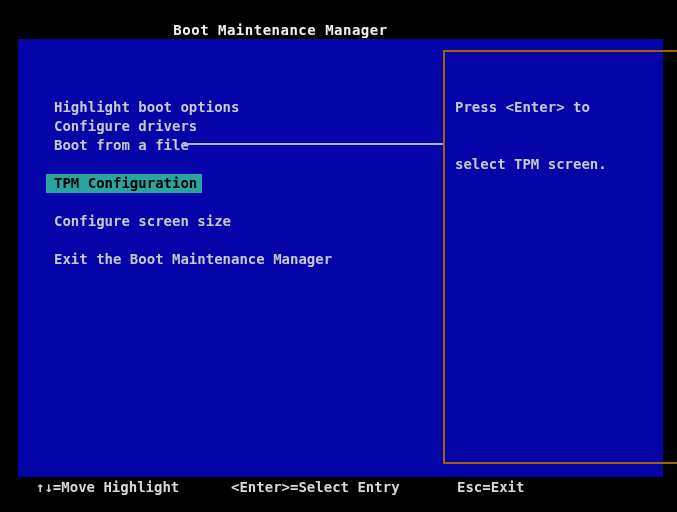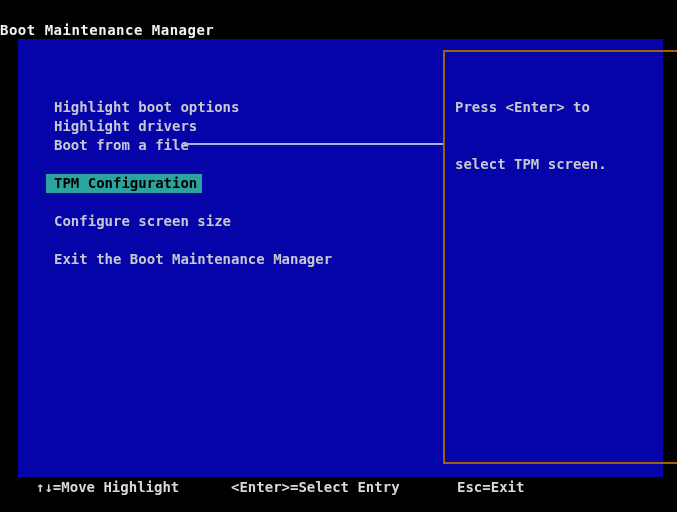--- a/index.html
+++ b/index.html
@@ -13,21 +13,21 @@
     font-size: 14px;
   }
   .screen {
     position: absolute; left: 0; top: 0;
     width: 677px; height: 512px;
     background: #000000;
   }
   .title-bar {
     position: absolute; left: 0; top: 22px;
     width: 561px; height: 18px;
-    text-align: left;
+    text-align: center;
     color: #f2f2f2;
     letter-spacing: 0.5px;
   }
   .main-panel {
     position: absolute; left: 18px; top: 39px;
     width: 645px; height: 438px;
     background: #0404a8;
   }
   .menu-item {
     position: absolute;
@@ -79,21 +79,21 @@
 </head>
 <body>
 
 <div class="screen">
 
   <div class="title-bar">Boot Maintenance Manager</div>
 
   <div class="main-panel">
 
     <div class="menu-item item-0" style="top:59px">Highlight boot options</div>
-    <div class="menu-item item-1" style="top:78px">Highlight drivers</div>
+    <div class="menu-item item-1" style="top:78px">Configure drivers</div>
     <div class="menu-item selected item-3" style="top:135px">TPM Configuration</div>
     <div class="menu-item item-2" style="top:97px">Boot from a file</div>
     <div class="menu-item item-5" style="top:211px">Exit the Boot Maintenance Manager</div>
     <div class="menu-item item-4" style="top:173px">Configure screen size</div>
 
   </div>
 
   <div class="connector-line"></div>
 
   <div class="help-box">

